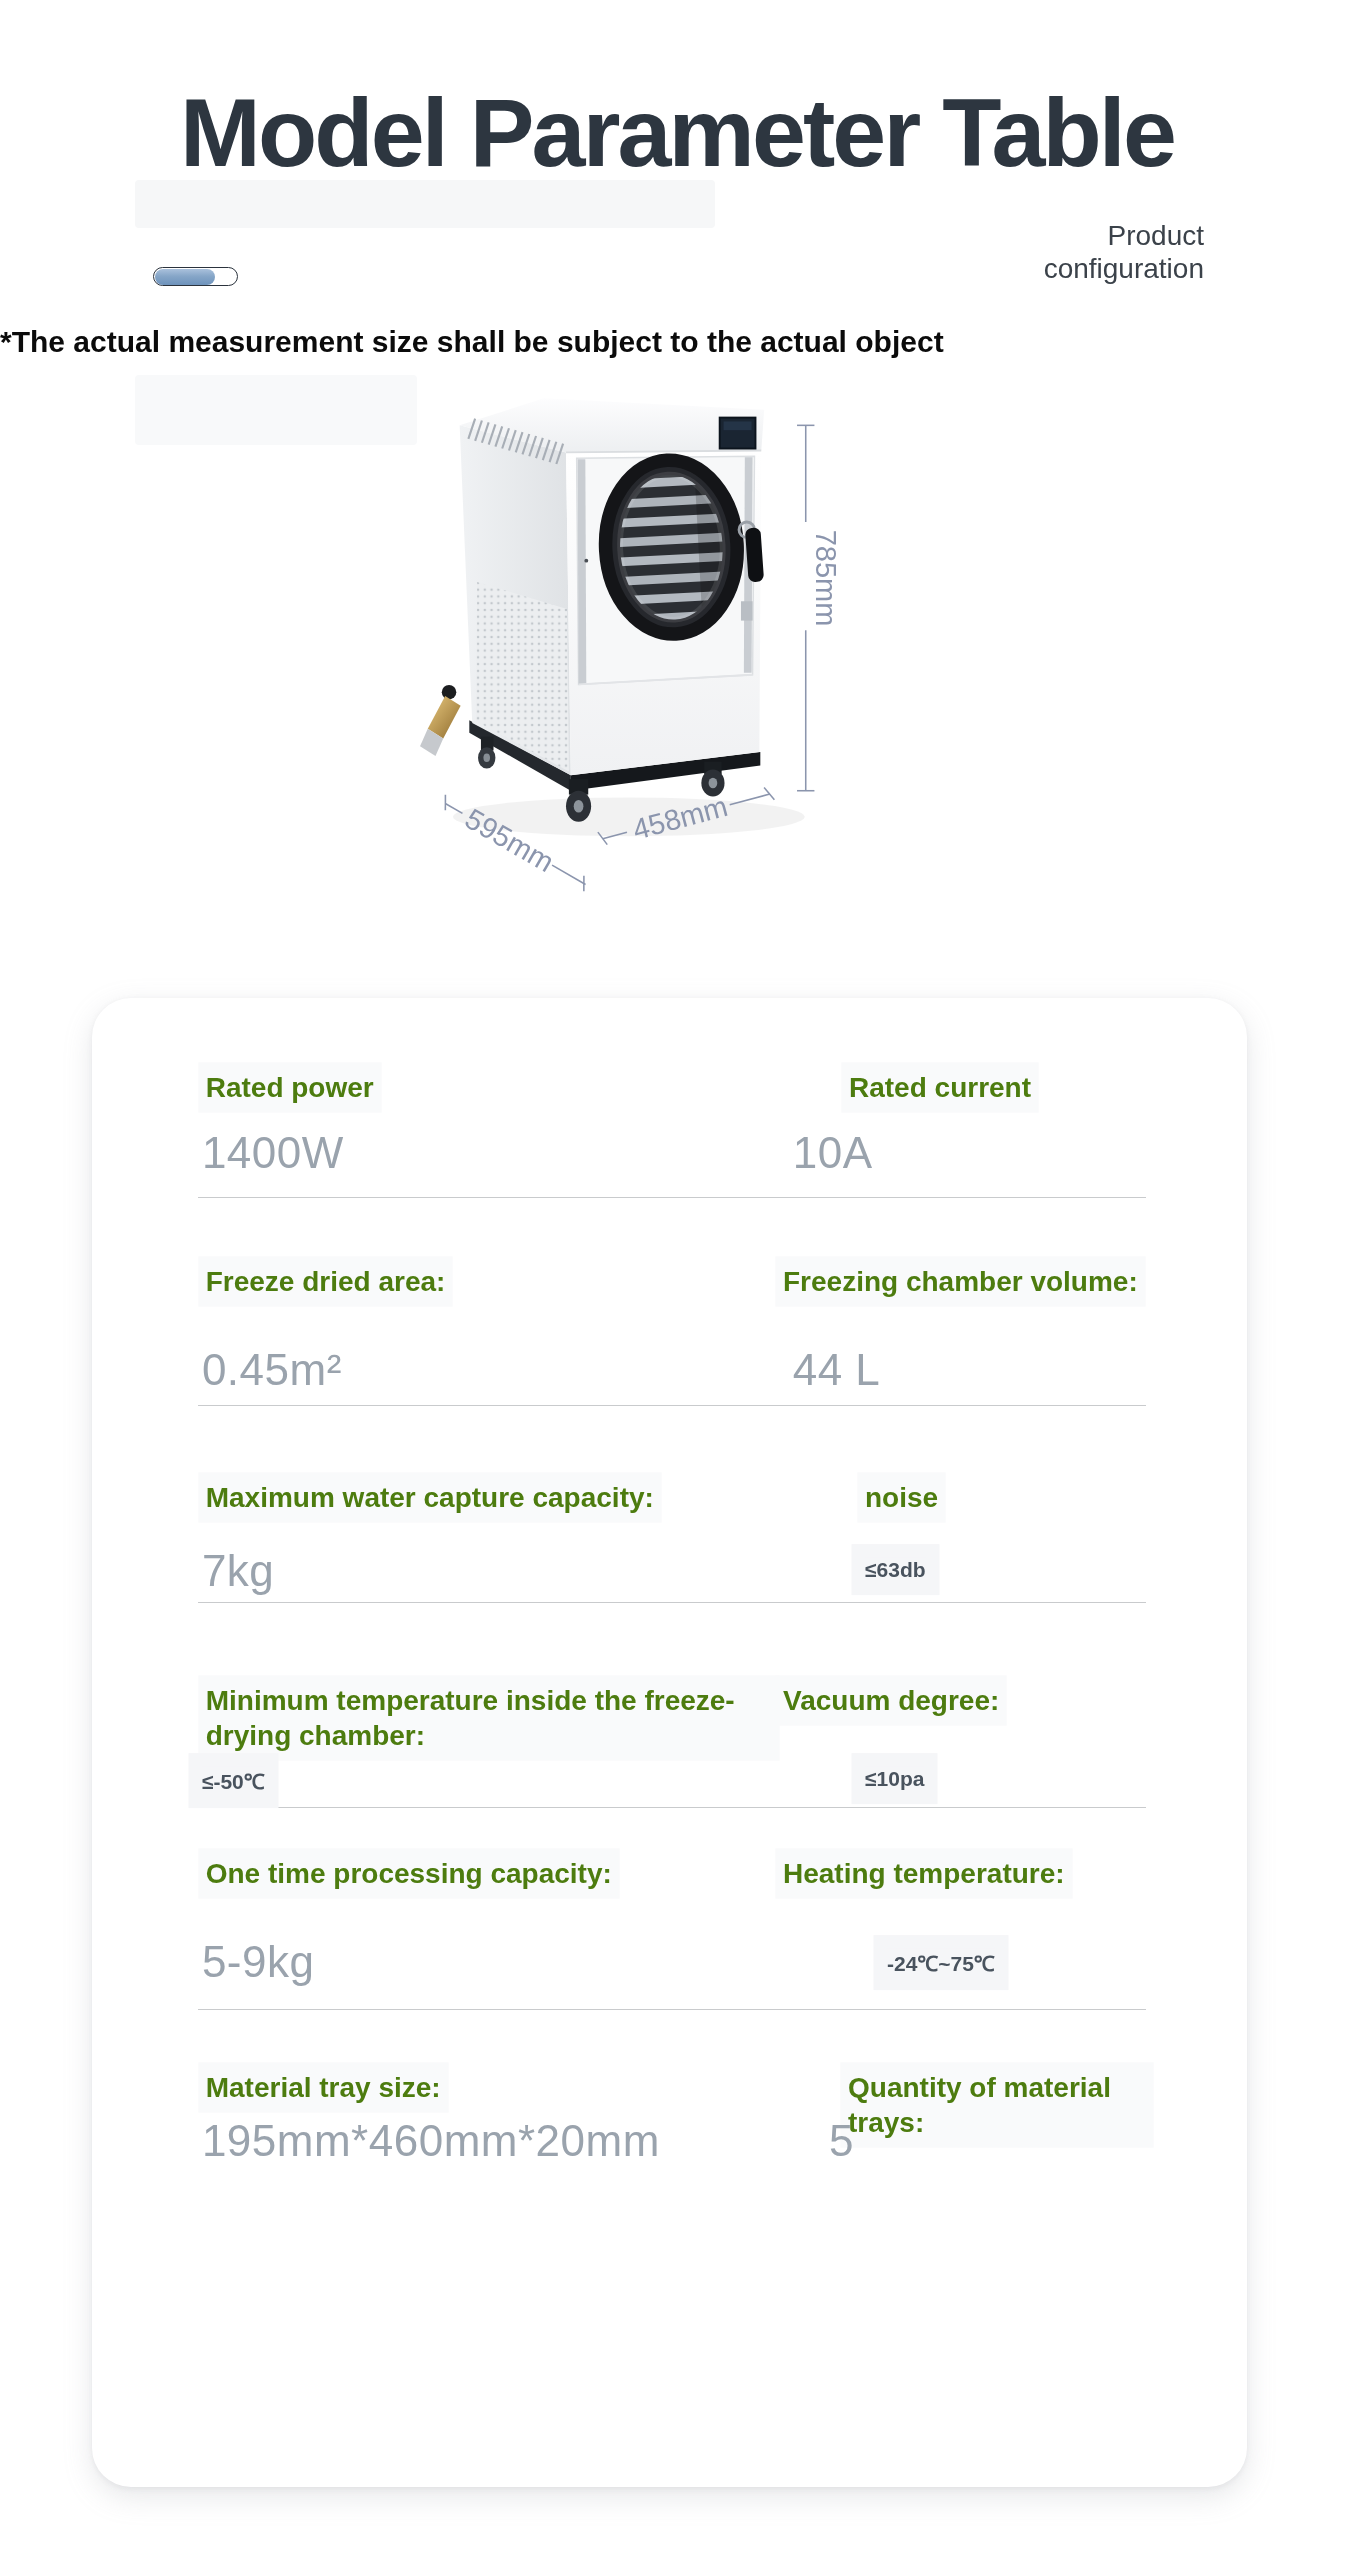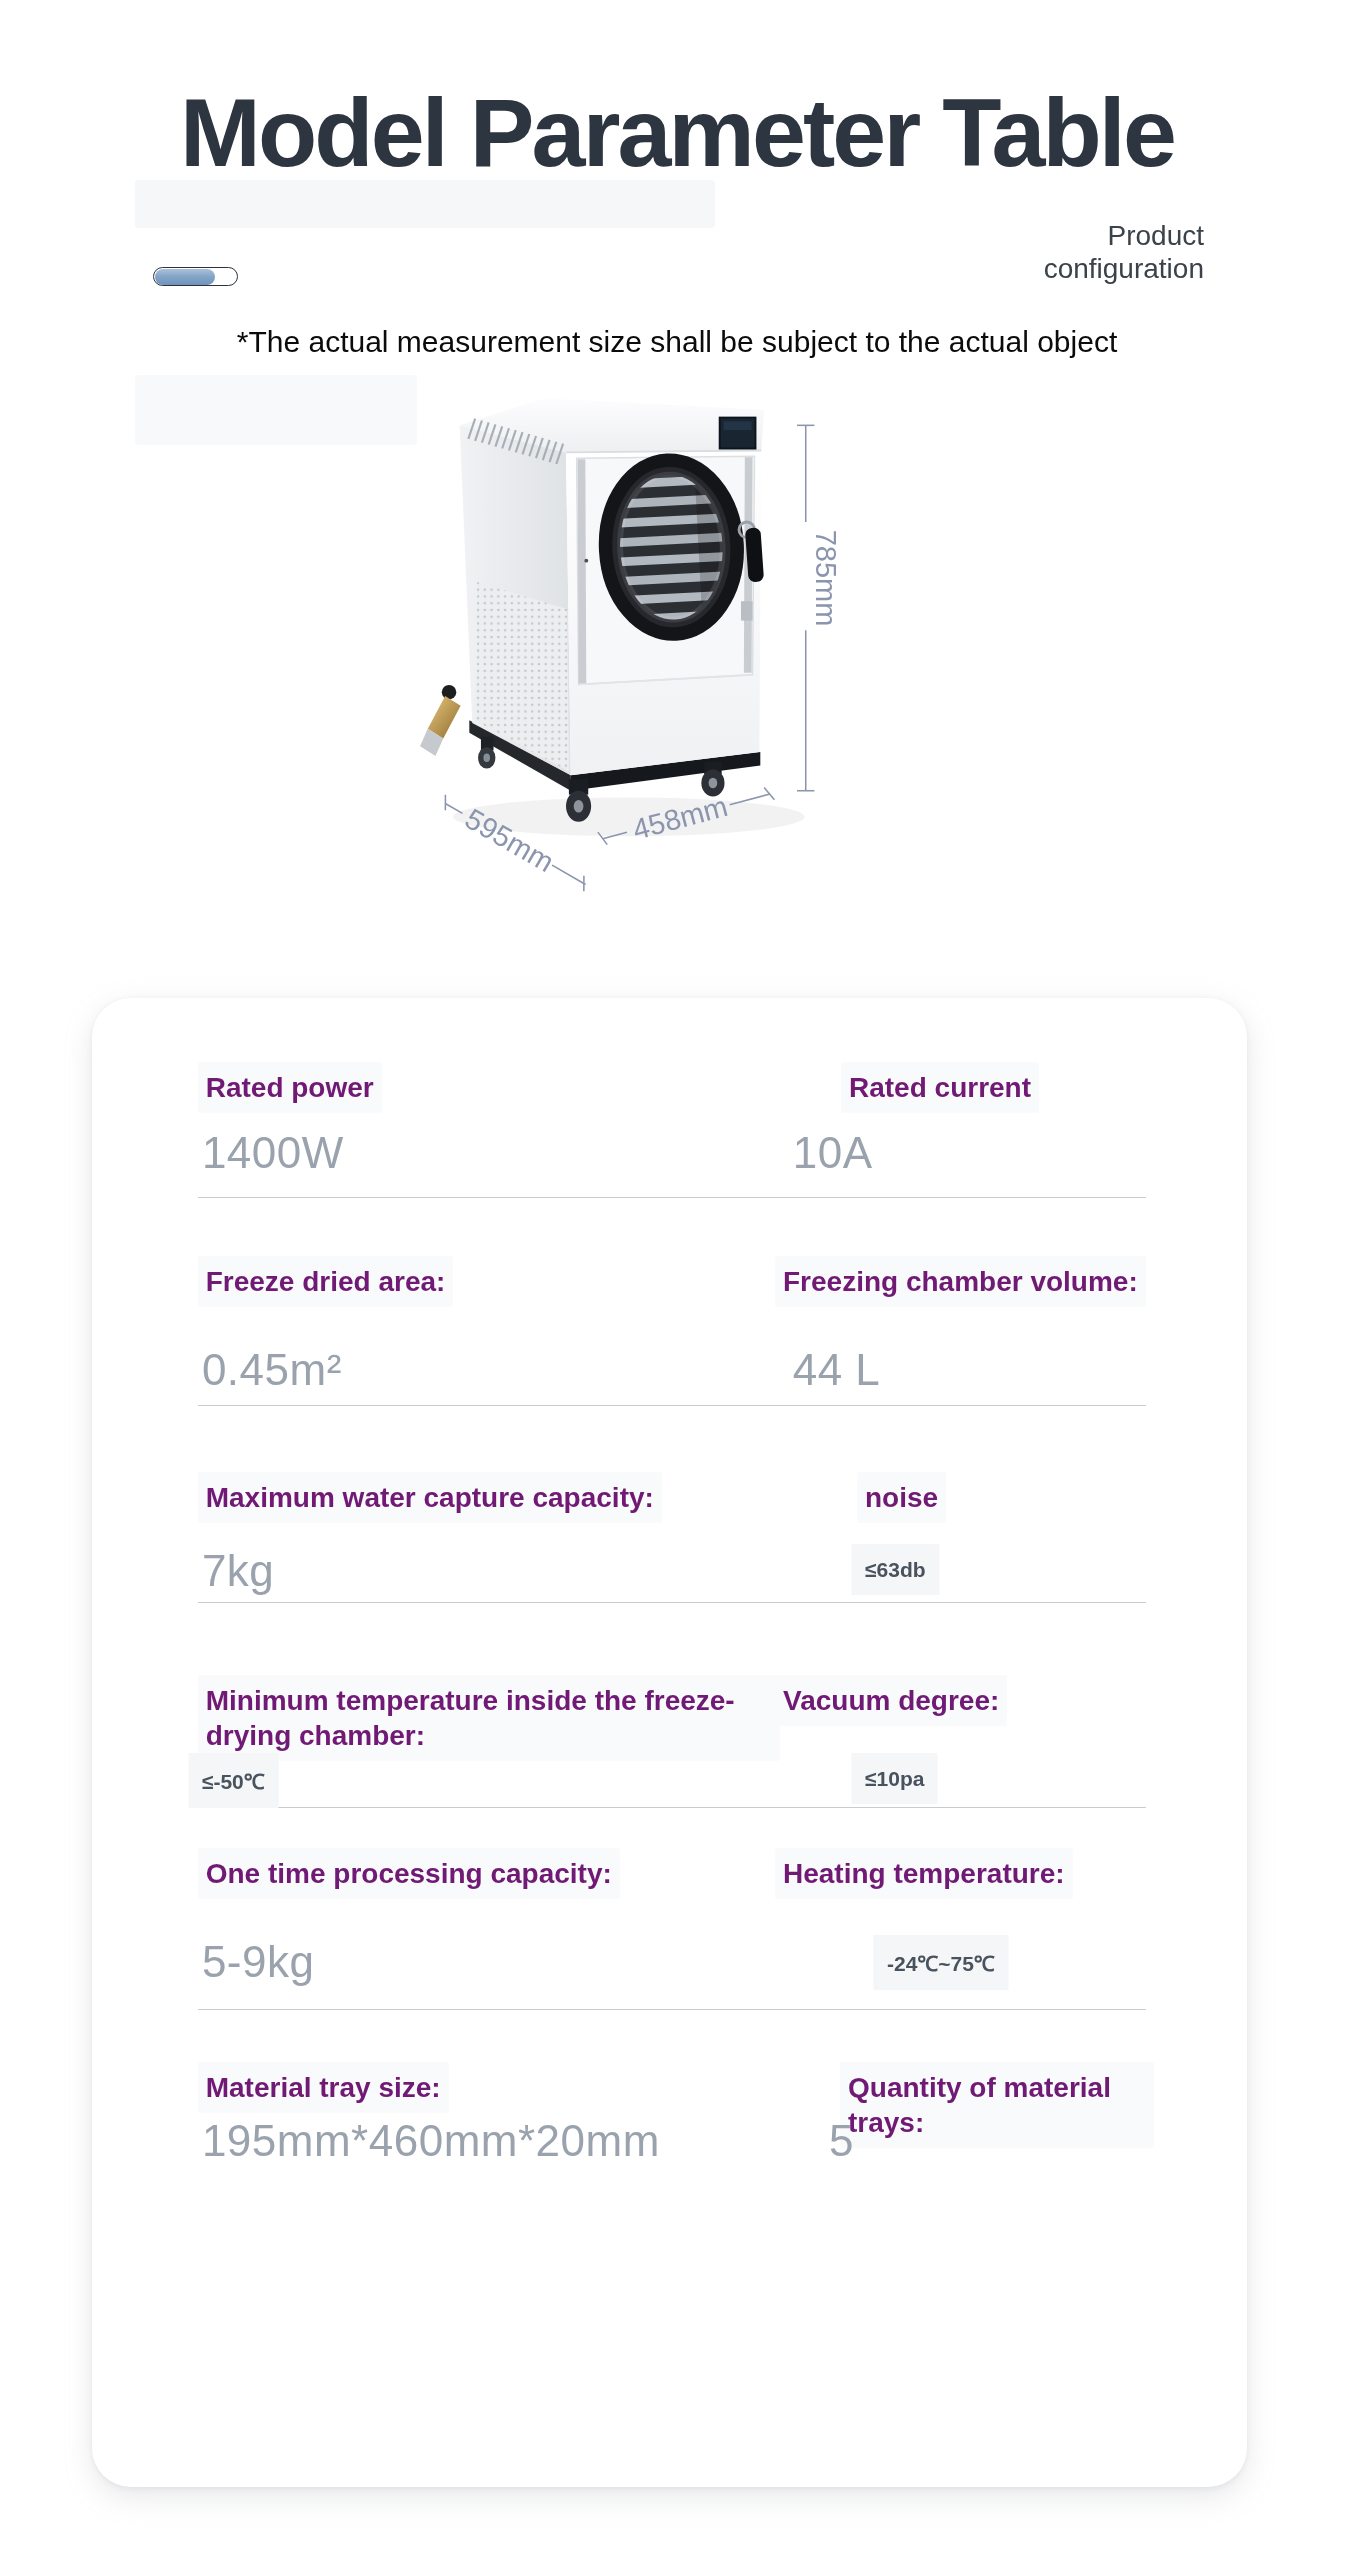--- a/index.html
+++ b/index.html
@@ -23,22 +23,22 @@
   }
   .pill {
     position:absolute; left:153px; top:267px; width:83px; height:17.4px;
     border:1.9px solid #2b333d; border-radius:11.6px; background:#ffffff;
   }
   .pill-fill {
     position:absolute; left:1px; top:1px; width:60px; height:15.5px; border-radius:8.7px;
     background:linear-gradient(180deg,#aac1dc 0%, #86a6c8 45%, #6e93bc 100%);
   }
   .notice {
-    position:absolute; top:325px; left:0; right:0; margin:0; text-align:center;
-    font-size:30px; font-weight:400; color:#0b0b0b;
+    position:absolute; top:325px; left:0; right:0; margin:0; 
+    font-size:30px; font-weight:700; color:#0b0b0b;
   }
   
   .machine-wrap { position:absolute; left:387px; top:377px; width:619px; height:580px; }
   .machine-wrap svg { width:100%; height:100%; display:block; }
   .dim-text { fill:#8b95ad; font-size:30px; font-family:"Liberation Sans",sans-serif; }
   .dim-line { stroke:#8b95ad; stroke-width:1.6; fill:none; }
   
   .card {
     position:absolute; left:92px; top:998px; width:1155px; height:1489px;
     background:#ffffff; border-radius:39px;
@@ -53,21 +53,21 @@
   }
   .model-name { position:absolute; left:7.7px; top:182px; font-size:36px; font-weight:700; color:#5d6873; }
   .row { display:flex; position:relative; border-bottom:1px solid #c9cbcd; }
   .row.r6 { border-bottom:none; }
   .r1 { height:199px; } .r2 { height:207px; } .r3 { height:196px; }
   .r4 { height:204px; } .r5 { height:201px; } .r6 { height:234px; }
   .cell { position:relative; height:100%; }
   .cell.left { width:585px; }
   .cell.right { flex:1; }
   .lab {
-    position:absolute; left:0; font-size:28px; font-weight:700; color:#701a75;
+    position:absolute; left:0; font-size:28px; font-weight:700; color:#4d7c0f;
     line-height:35px; max-width:387px;
     background:#f9fafb; box-shadow:0 0 0 7.7px #f9fafb;
   }
   .cell.left .lab { left:7.7px; max-width:566px; }
   .val { position:absolute; left:9.7px; white-space:nowrap; }
   .cell.left .val { left:3.9px; }
   .val.large { font-size:44px; color:#9aa3ad; letter-spacing:0.5px; }
   .val.small {
     font-size:21px; font-weight:700; color:#49535e; transform:translateY(11.6px);
     background:#f5f6f8; box-shadow:0 0 0 13.5px #f5f6f8;

